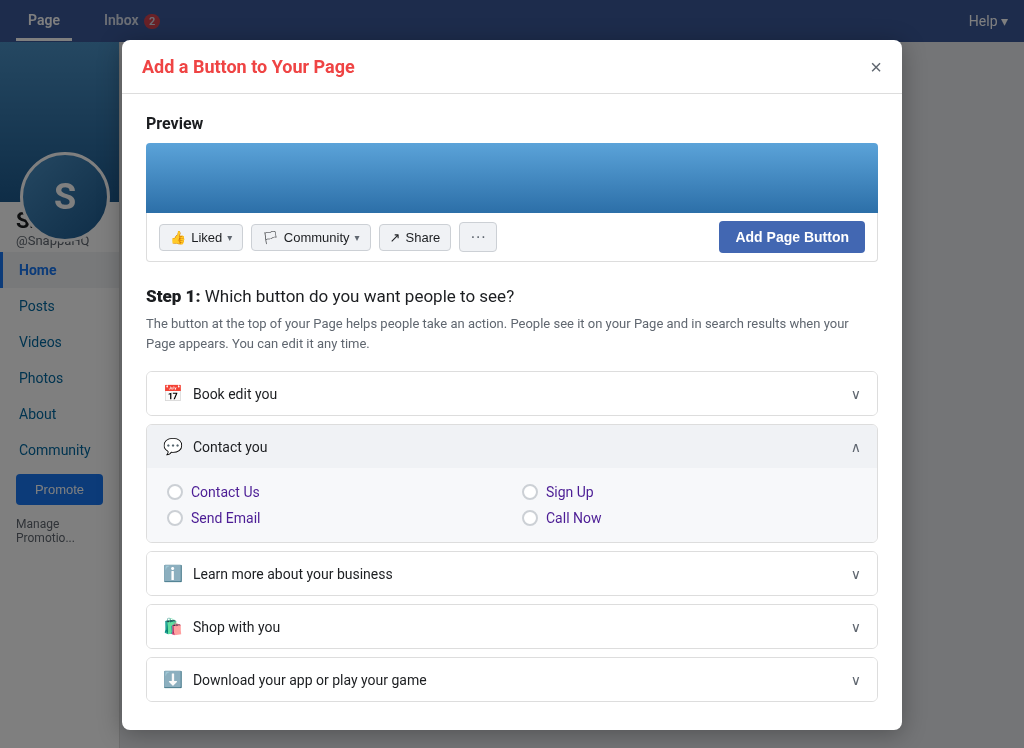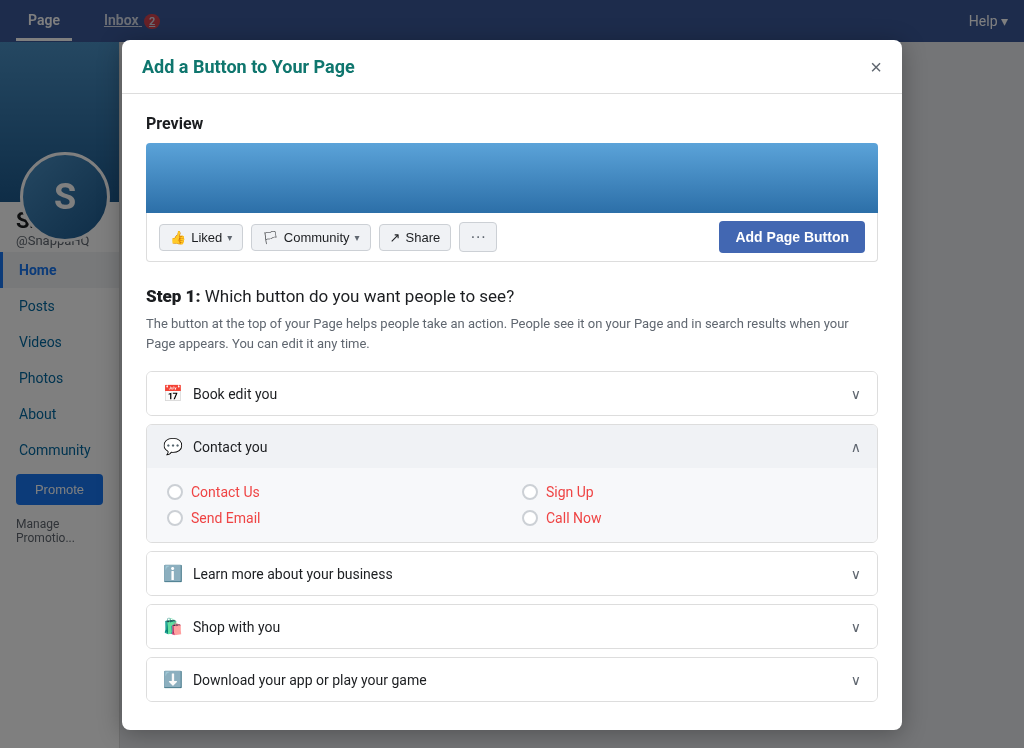--- a/index.html
+++ b/index.html
@@ -28,21 +28,21 @@
       gap: 20px;
     }
     .fb-topbar-tab {
       color: #fff;
       font-size: 14px;
       font-weight: 600;
       padding: 10px 12px;
       border-bottom: 3px solid #fff;
       cursor: pointer;
     }
-    .fb-topbar-tab.inactive { border-bottom-color: transparent; opacity: 0.8; text-decoration: underline; }
+    .fb-topbar-tab.inactive { border-bottom-color: transparent; opacity: 0.8; }
     .fb-topbar-badge {
       background: #fa3e3e;
       color: #fff;
       font-size: 11px;
       border-radius: 8px;
       padding: 1px 5px;
       margin-left: 2px;
     }
     .fb-topbar-help { color: #fff; font-size: 14px; margin-left: auto; }
     .fb-avatar {
@@ -129,21 +129,21 @@
     .modal-header {
       padding: 16px 20px;
       border-bottom: 1px solid #ddd;
       display: flex;
       align-items: center;
       justify-content: space-between;
     }
     .modal-title {
       font-size: 18px;
       font-weight: 700;
-      color: #0f766e;
+      color: #ef4444;
     }
     .modal-close {
       background: none;
       border: none;
       font-size: 20px;
       color: #606770;
       cursor: pointer;
       line-height: 1;
     }
 
@@ -265,21 +265,21 @@
       padding: 16px 20px;
       display: grid;
       grid-template-columns: 1fr 1fr;
       gap: 10px 20px;
     }
     .radio-option {
       display: flex;
       align-items: center;
       gap: 8px;
       font-size: 14px;
-      color: #ef4444;
+      color: #4c1d95;
       cursor: pointer;
     }
     .radio-circle {
       width: 16px;
       height: 16px;
       border-radius: 50%;
       border: 2px solid #ccd0d5;
       background: #fff;
       flex-shrink: 0;
     }

